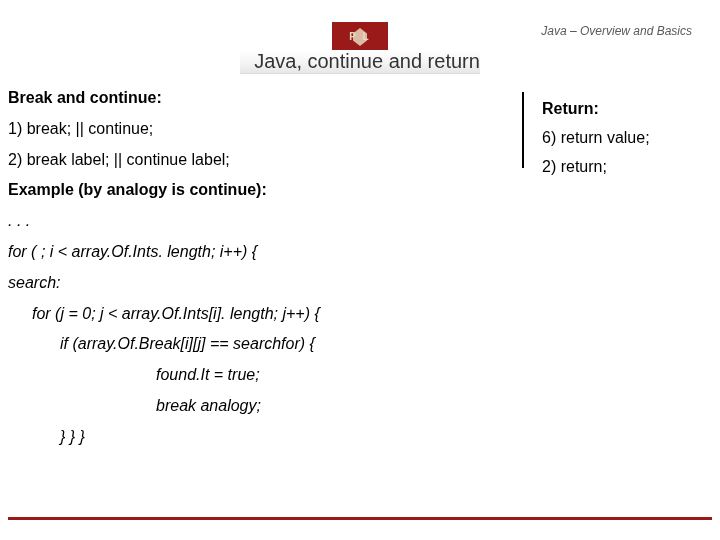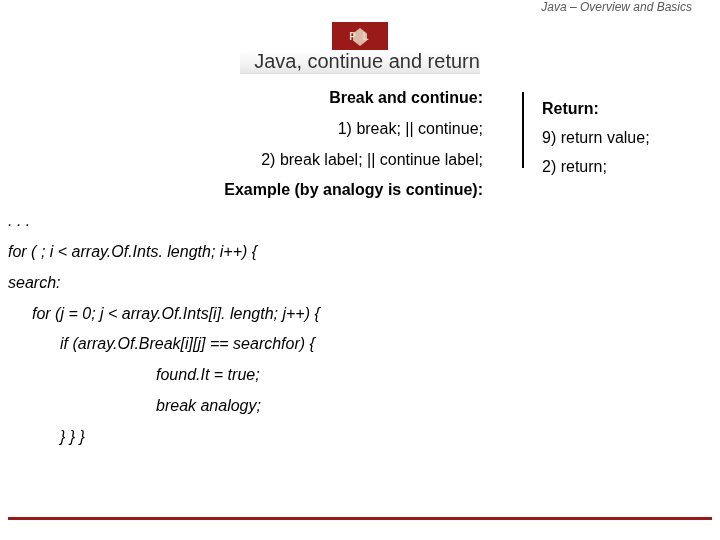--- a/index.html
+++ b/index.html
@@ -1,20 +1,20 @@
 <!DOCTYPE html>
 <html><head>
 <meta charset="utf-8">
 <style>
   * { margin: 0; padding: 0; box-sizing: border-box; }
   html, body { width: 720px; height: 540px; font-family: Arial, Helvetica, sans-serif; background: #fff; color: #000; }
   .slide { width: 720px; height: 540px; position: relative; }
 
   .chapter-label {
-    position: absolute; top: 0; right: 28px;
+    position: absolute; top: 24px; right: 28px;
     font-size: 12px; font-style: italic; color: #5a5a5a;
   }
 
   .title-row {
     position: absolute; top: 22px; left: 0; width: 100%; height: 52px;
     display: flex; align-items: center; flex-direction: column;
   }
   .logo-block {
     width: 56px; height: 52px; background: #9a1a1a;
     display: flex; align-items: center; justify-content: center;
@@ -44,21 +44,21 @@
     position: absolute; top: 6px; left: 514px; width: 2px; height: 76px;
     background: #000;
   }
   .col-right {
     position: absolute; top: 9px; left: 534px; width: 170px;
     font-size: 16px; line-height: 1.8;
   }
 
   .bold { font-weight: bold; }
   .ital { }
-  .para { margin-bottom: 6px; text-align: right; }
+  .para { margin-bottom: 6px; }
   .code-line { font-style: italic; margin-bottom: 6px; }
   .ind1 { padding-left: 24px; }
   .ind2 { padding-left: 52px; }
   .ind4 { padding-left: 148px; }
   .close-braces { padding-left: 52px; }
 
   .footer-rule {
     position: absolute; left: 8px; right: 8px; bottom: 20px;
     height: 3px; background: #9a1a1a;
   }
@@ -91,20 +91,20 @@
       <div class="code-line ind2">if (array.Of.Break[i][j] == searchfor) {</div>
       <div class="code-line ind4">found.It = true;</div>
       <div class="code-line ind4">break analogy;</div>
       <div class="code-line close-braces">} } }</div>
     </div>
 
     <div class="col-sep"></div>
 
     <div class="col-right">
       <div class="bold">Return:</div>
-      <div class="ital">9) return value;</div>
+      <div class="ital">6) return value;</div>
       <div class="ital">2) return;</div>
     </div>
 
   </div>
 
   <div class="footer-rule"></div>
 </div>
 
 </body></html>

